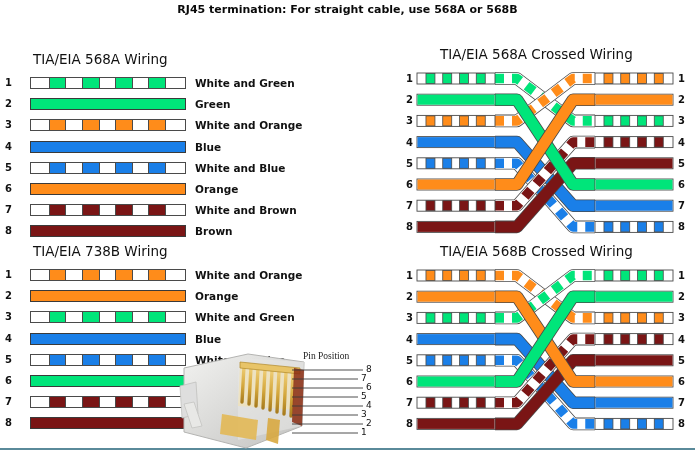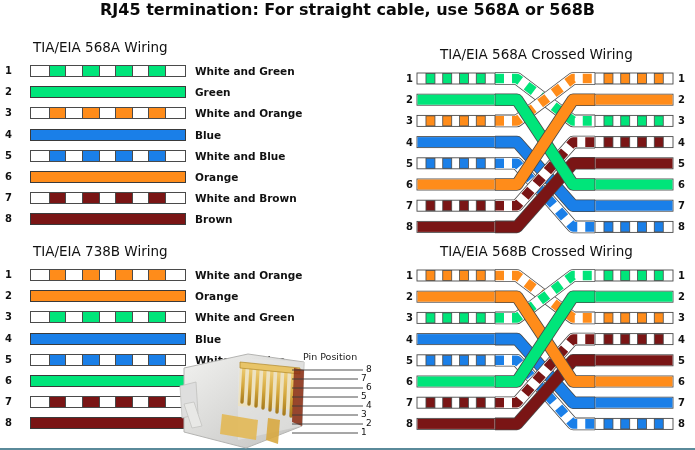--- a/index.html
+++ b/index.html
@@ -10,21 +10,21 @@
 
   
   .watermark{position:absolute;left:0;top:196px;width:695px;
      font-size:62px;font-weight:bold;color:#c9d2d8;opacity:.75;
      letter-spacing:-1px;text-align:center;white-space:nowrap;
      pointer-events:none;z-index:5;
      font-family:"DejaVu Sans","Liberation Sans",sans-serif;}
 
   
   .hdr{position:absolute;left:0;top:2px;width:695px;text-align:center;z-index:8;}
-  .hdr div{font-size:16px;font-weight:bold;color:#0a0a0a;line-height:15px;
+  .hdr div{font-size:11px;font-weight:bold;color:#0a0a0a;line-height:15px;
            white-space:nowrap;}
 
   
   .panel{position:absolute;z-index:6;}
   .ptitle{font-size:13.5px;color:#111;white-space:nowrap;
           font-family:"DejaVu Sans","Liberation Sans",sans-serif;}
   .pinno{position:absolute;font-size:10px;font-weight:bold;color:#111;
          width:12px;text-align:left;line-height:12px;}
   .wire{position:absolute;height:12px;box-sizing:border-box;
         border:1px solid #4a4a4a;background:#ffffff;display:flex;}
@@ -44,21 +44,21 @@
 </head>
 <body>
 
 <div id="page">
 
 
   <div class="hdr">
     <div>RJ45 termination: For straight cable, use 568A or 568B</div>
   </div>
 
-  <div class="panel" id="panel-a-wiring" style="left:0;top:39px;width:340px;height:205px;">
+  <div class="panel" id="panel-a-wiring" style="left:0;top:51px;width:340px;height:205px;">
     <div class="ptitle" style="position:absolute;left:33px;top:0;">TIA/EIA 568A Wiring</div>
     <div id="rows-a-wiring">
         <div class="pinno" style="left: 5px; top: 26px;">1</div>
         <div class="wire" style="left: 30px; top: 26px; width: 156px;">
           <div class="seg" style="width: 11.5%; background: rgb(255, 255, 255);"></div>
           <div class="seg" style="width: 11.5%; background: rgb(0, 229, 122); border-left: 1px solid rgb(74, 74, 74); border-right: 1px solid rgb(74, 74, 74); box-sizing: border-box;"></div>
           <div class="seg" style="width: 10%; background: rgb(255, 255, 255);"></div>
           <div class="seg" style="width: 11.5%; background: rgb(0, 229, 122); border-left: 1px solid rgb(74, 74, 74); border-right: 1px solid rgb(74, 74, 74); box-sizing: border-box;"></div>
           <div class="seg" style="width: 10%; background: rgb(255, 255, 255);"></div>
           <div class="seg" style="width: 11.5%; background: rgb(0, 229, 122); border-left: 1px solid rgb(74, 74, 74); border-right: 1px solid rgb(74, 74, 74); box-sizing: border-box;"></div>
@@ -504,21 +504,21 @@
         <line x1="110" y1="20" x2="108" y2="62"></line>
         <line x1="117" y1="21" x2="115" y2="64"></line>
       </g>
       <polygon points="64,10 124,16 124,22 64,16" fill="#e8c468" stroke="#b08828" stroke-width="0.7"></polygon>
       <polygon points="118,16 128,18 126,74 116,70" fill="#8a2b10" opacity=".85"></polygon>
       <polygon points="46,62 82,68 80,88 44,82" fill="#e2b855" opacity=".9"></polygon>
       <polygon points="92,66 104,68 102,92 90,88" fill="#d8a840" opacity=".9"></polygon>
     </g>
   </svg>
 
-  <div class="pinpos" style="left:303px;top:351px;">Pin Position</div>
+  <div class="pinpos" style="left:303px;top:351px;font-family:Liberation Serif, serif;">Pin Position</div>
   <svg style="position:absolute;left:290px;top:360px;z-index:9;" width="95" height="85">
     <g stroke="#3a3a3a" stroke-width="0.9">
       <line x1="2" y1="10" x2="73" y2="10"></line>
       <line x1="2" y1="19" x2="68" y2="19"></line>
       <line x1="2" y1="28" x2="73" y2="28"></line>
       <line x1="2" y1="37" x2="68" y2="37"></line>
       <line x1="2" y1="46" x2="73" y2="46"></line>
       <line x1="2" y1="55" x2="68" y2="55"></line>
       <line x1="2" y1="64" x2="73" y2="64"></line>
       <line x1="2" y1="73" x2="68" y2="73"></line>

